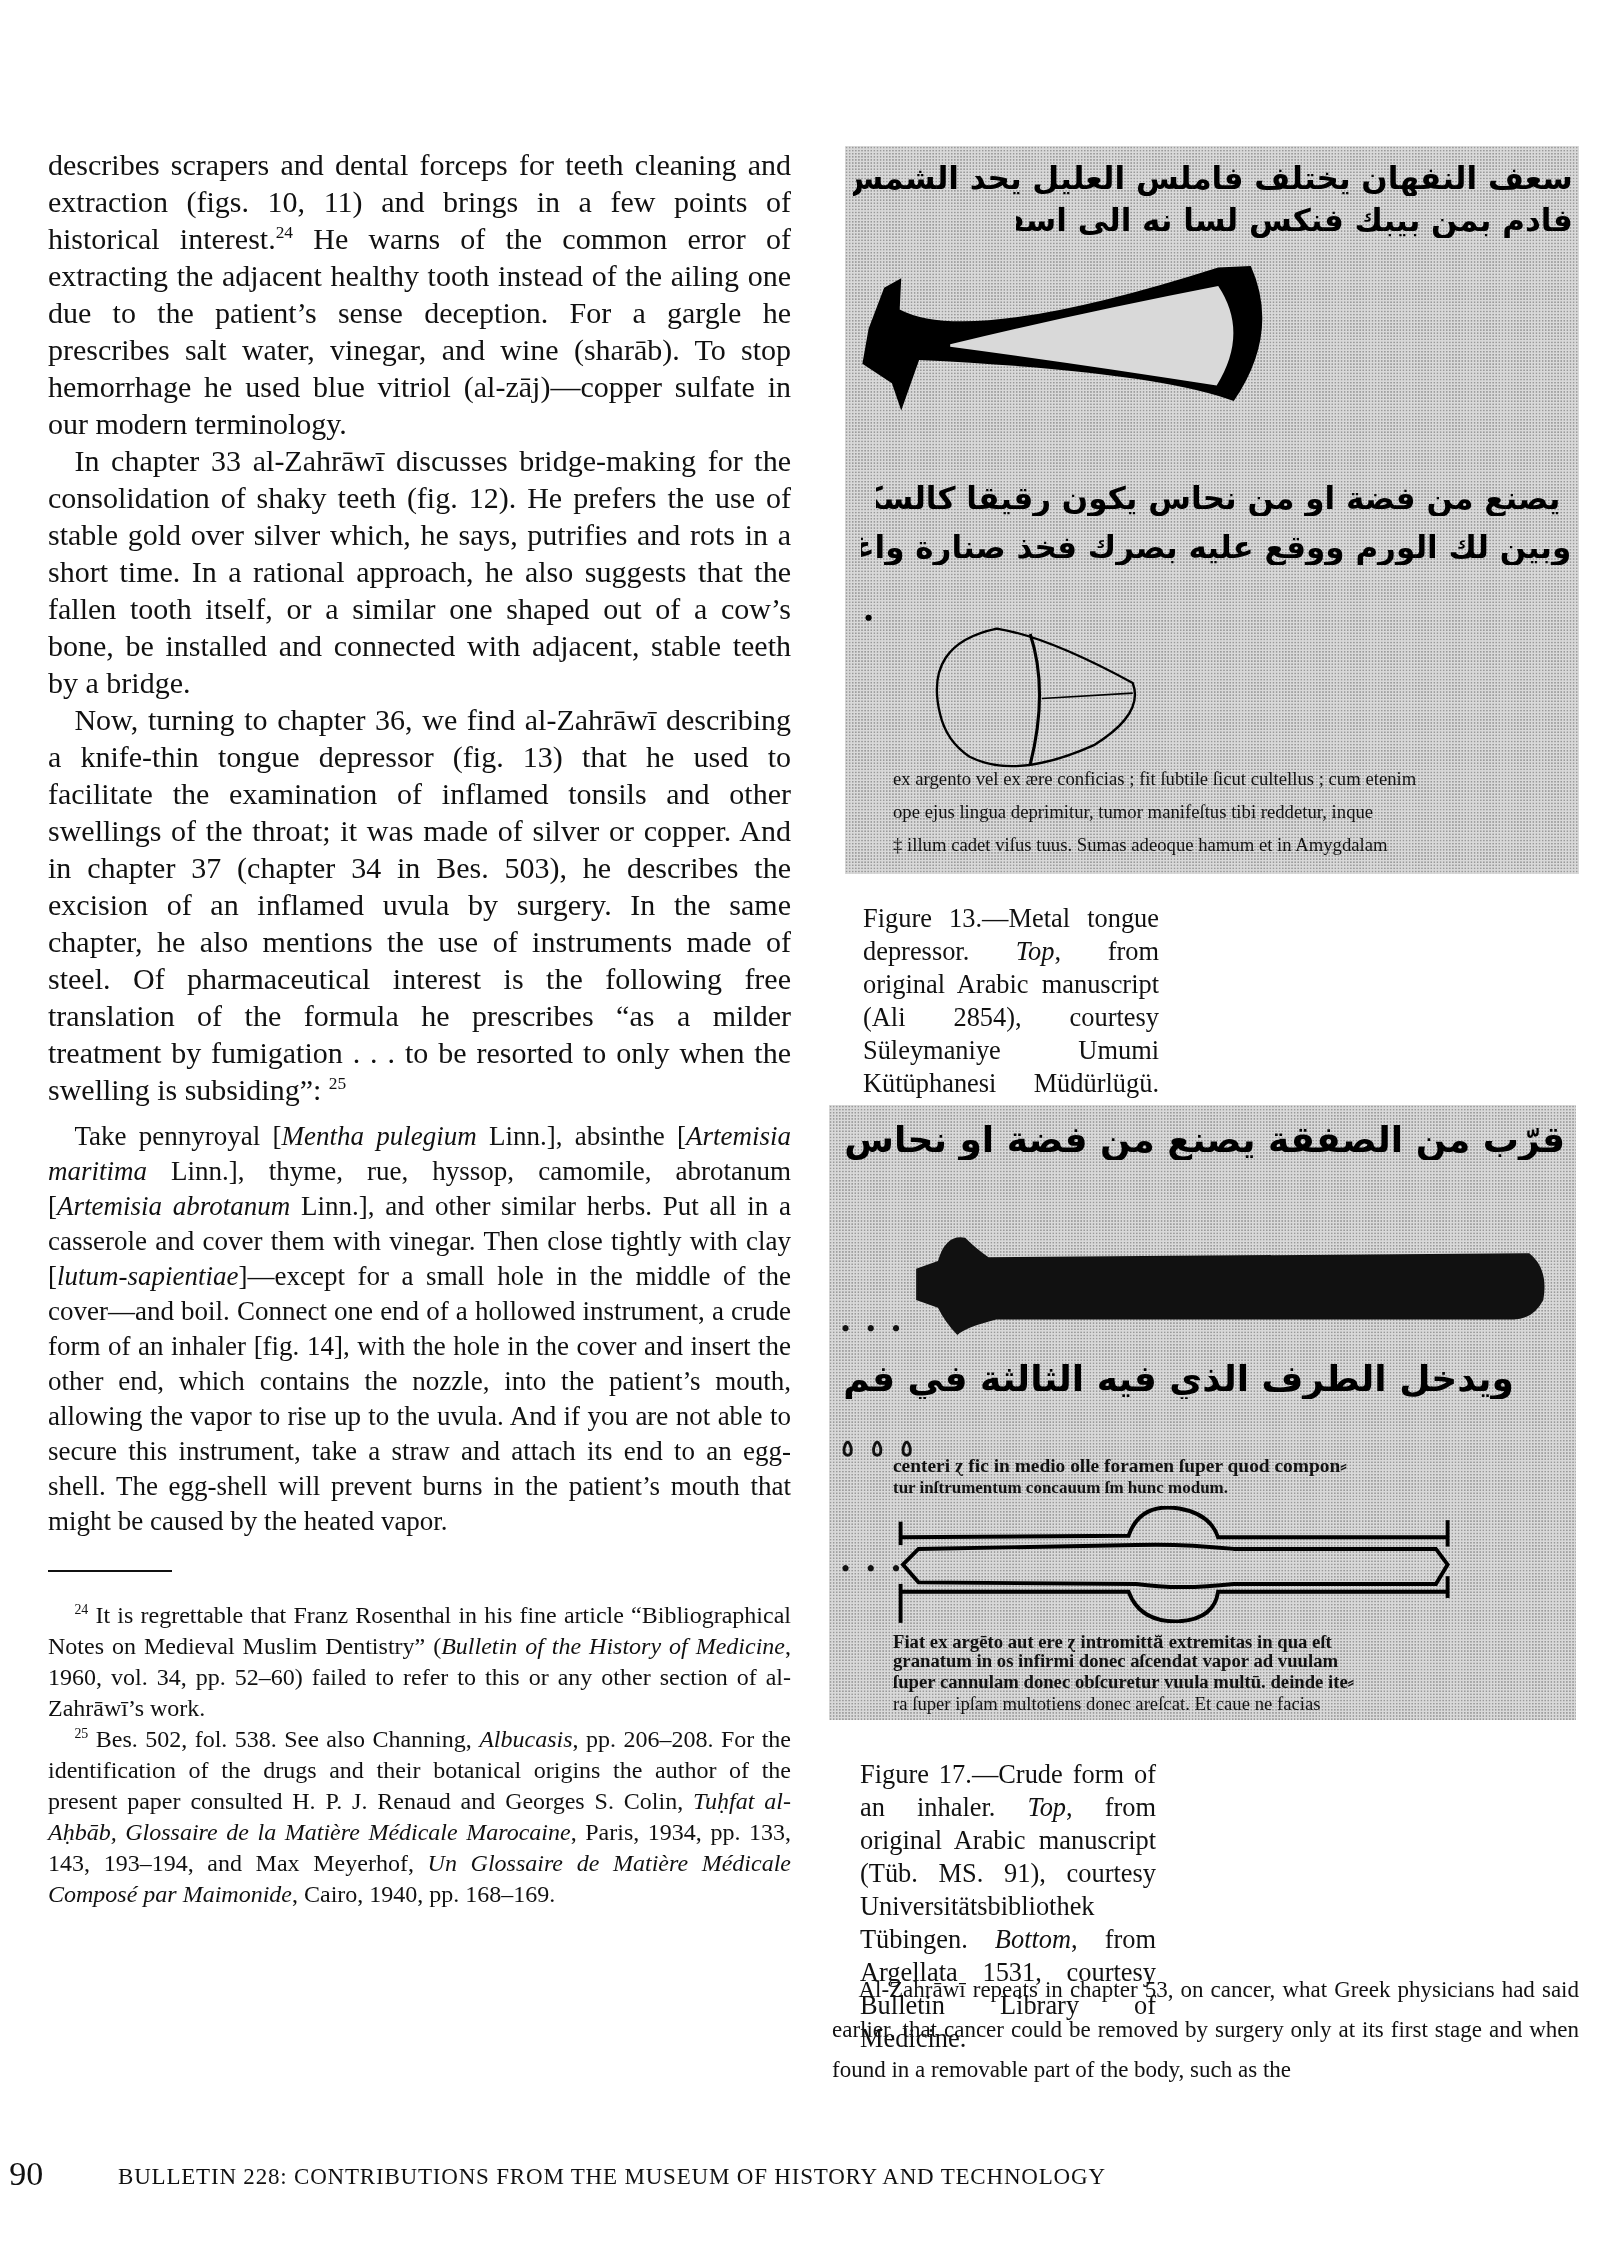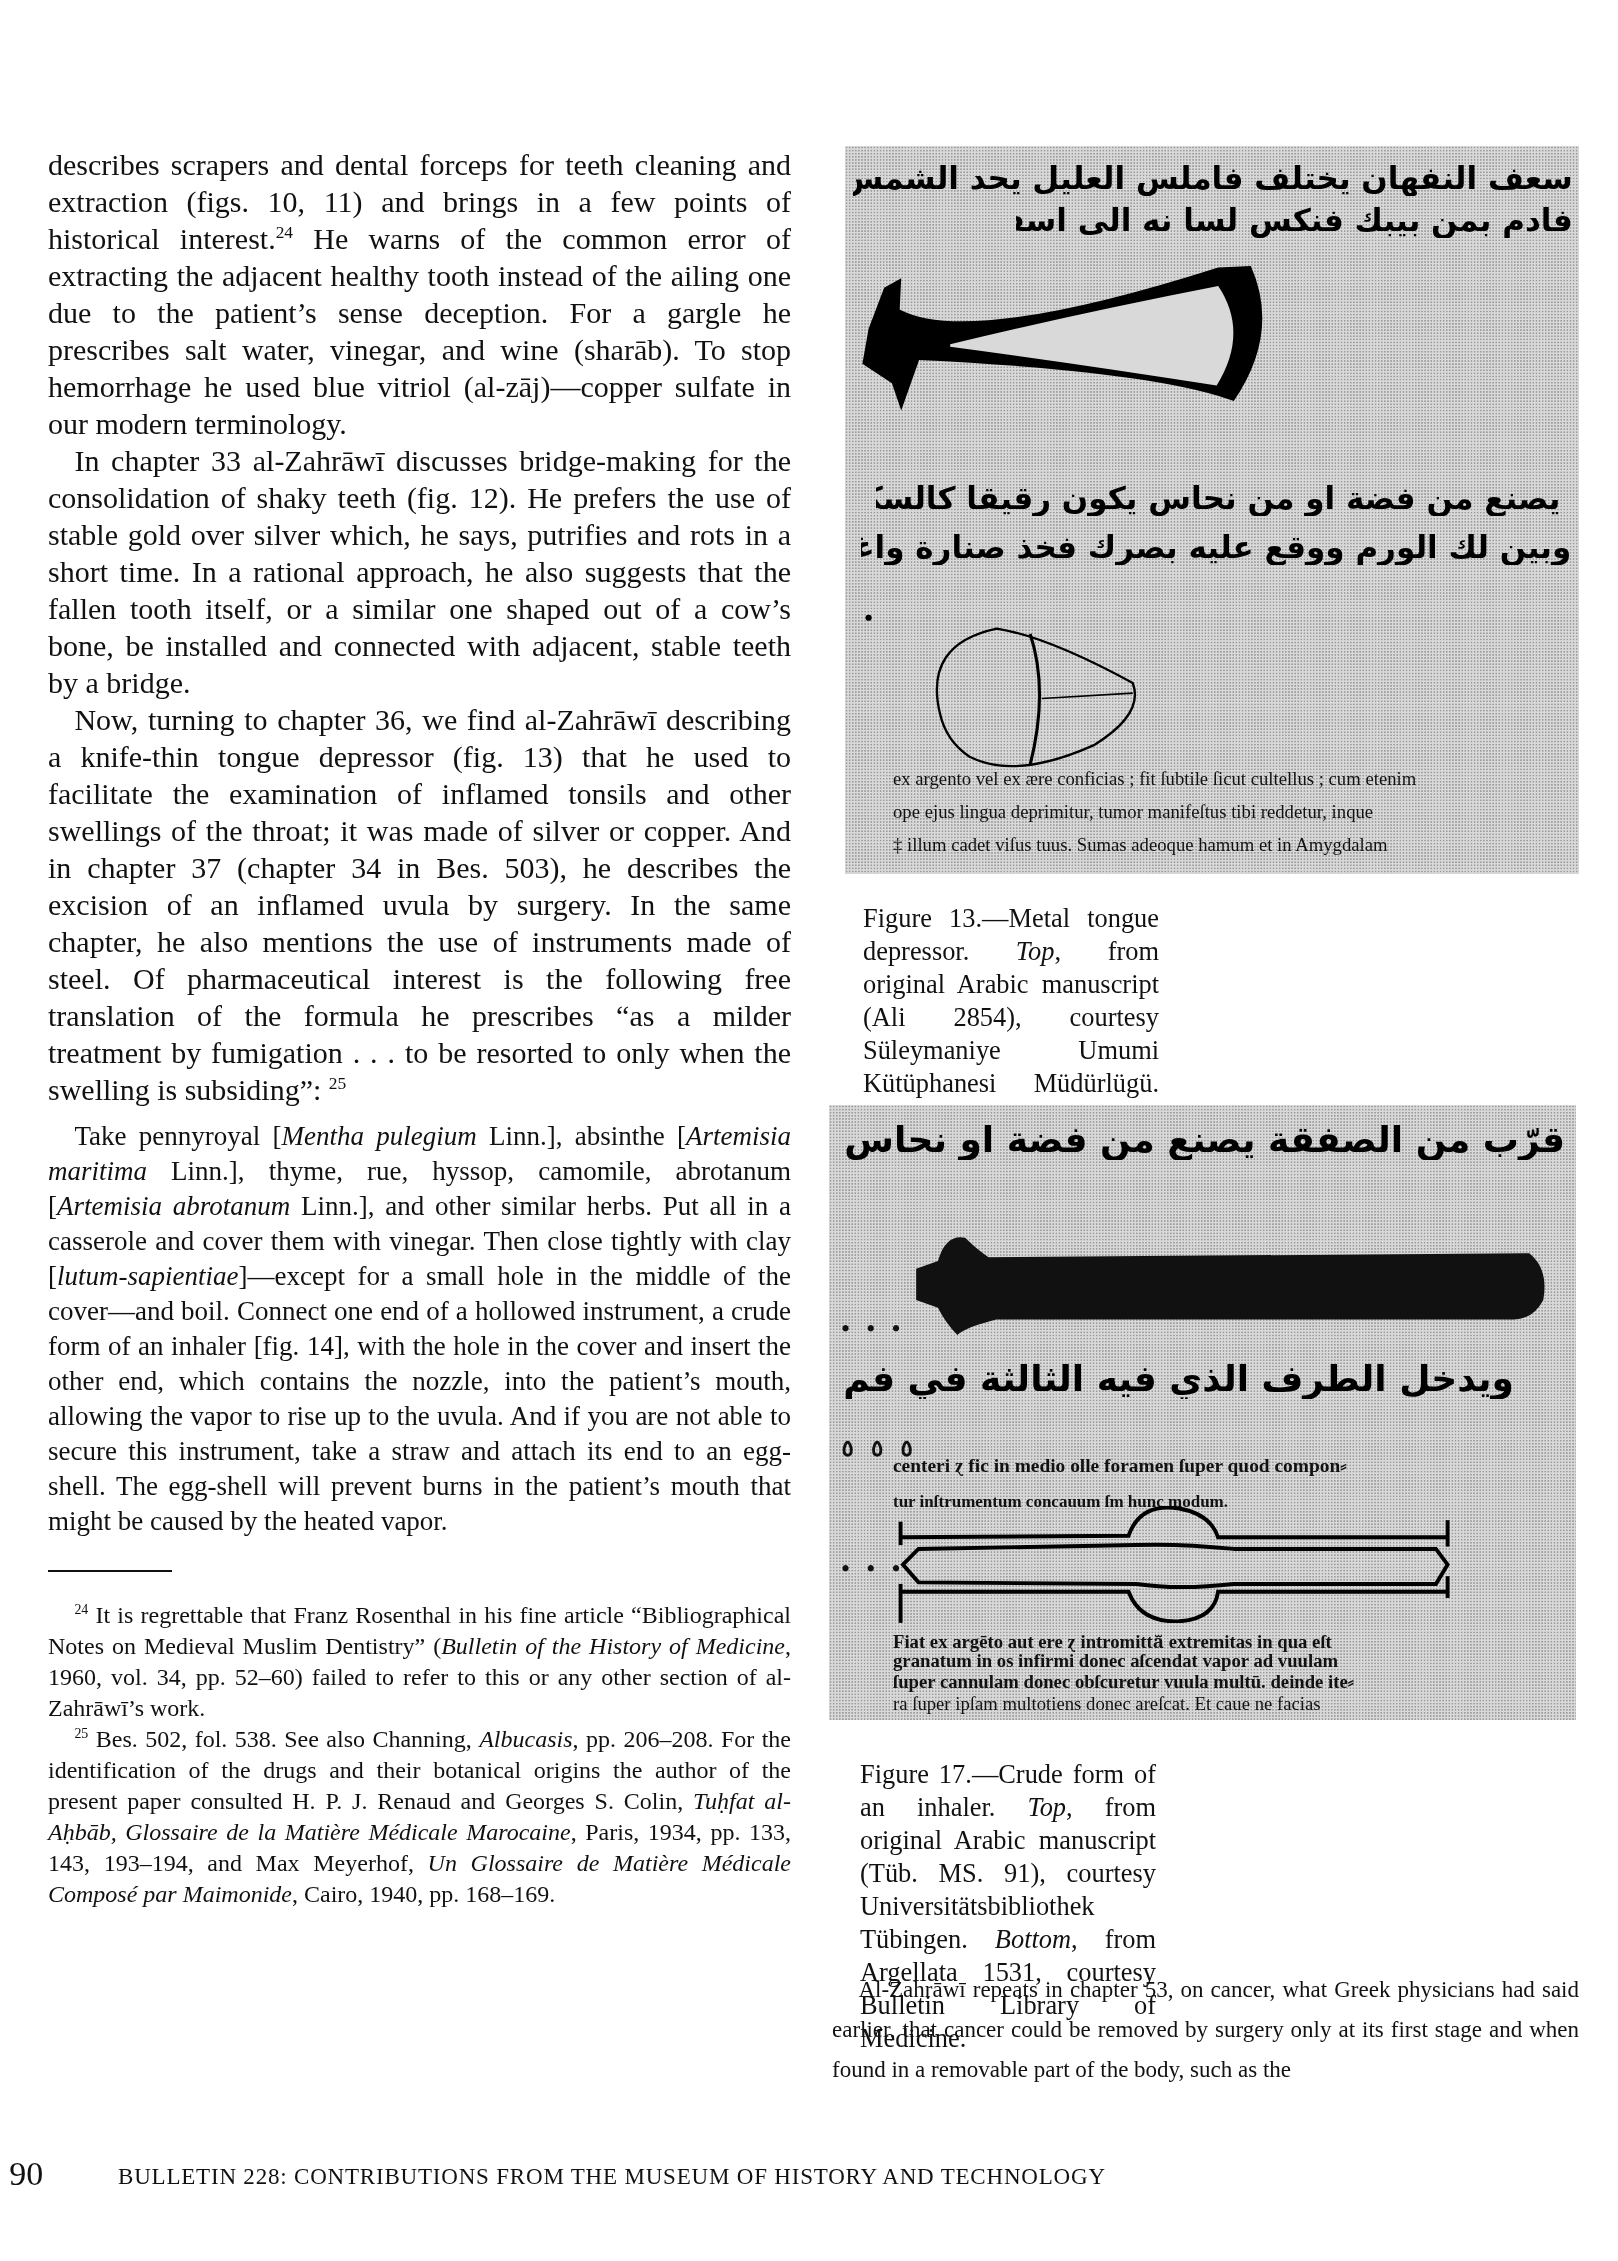--- a/index.html
+++ b/index.html
@@ -88,21 +88,21 @@
     <div>•   •   •</div>
   </div>
 
   <svg class="abs" style="left:0; top:117px;" width="747" height="117" viewBox="0 0 960 150">
     <path d="M112 60 L140 50 Q150 15 175 20 Q190 35 205 45 L900 40 Q925 60 918 100 Q905 125 880 125 L215 125 Q175 135 165 145 Q150 130 140 110 L112 100 Z" fill="#111"></path>
   </svg>
 
   <div class="arabic" style="left:9.3px; right:62px; top:253px; font-size:36px;">ويدخل الطرف الذي فيه الثالثة في فم العليل حتى يصعد البخار</div>
 
   <div class="latin-caption" style="left:64px; top:350px; font-size:19.4px; font-weight:bold;">centeri ɀ fic in medio olle foramen ſuper quod compon⸗</div>
-  <div class="latin-caption" style="left:64px; top:387px; font-size:17px; font-weight:bold;">tur inſtrumentum concauum ſm hunc modum.</div>
+  <div class="latin-caption" style="left:64px; top:373px; font-size:17px; font-weight:bold;">tur inſtrumentum concauum ſm hunc modum.</div>
 
   <svg class="abs" style="left:0; top:401px;" width="747" height="117" viewBox="0 0 960 150">
     <g fill="none" stroke="#000" stroke-width="5">
       <line x1="92" y1="20" x2="92" y2="50"></line>
       <path d="M92 40 L385 38 Q400 -5 450 3 Q490 10 500 40 L795 40"></path>
       <line x1="795" y1="18" x2="795" y2="52"></line>
       <path d="M115 55 L395 50 Q450 48 520 55 L780 55 L795 75 L780 100 L520 100 Q450 108 395 100 L115 98 L95 75 Z"></path>
       <path d="M92 110 L385 110 Q400 150 450 148 Q495 145 500 110 L795 110"></path>
       <line x1="92" y1="100" x2="92" y2="150"></line>
       <line x1="795" y1="90" x2="795" y2="118"></line>

